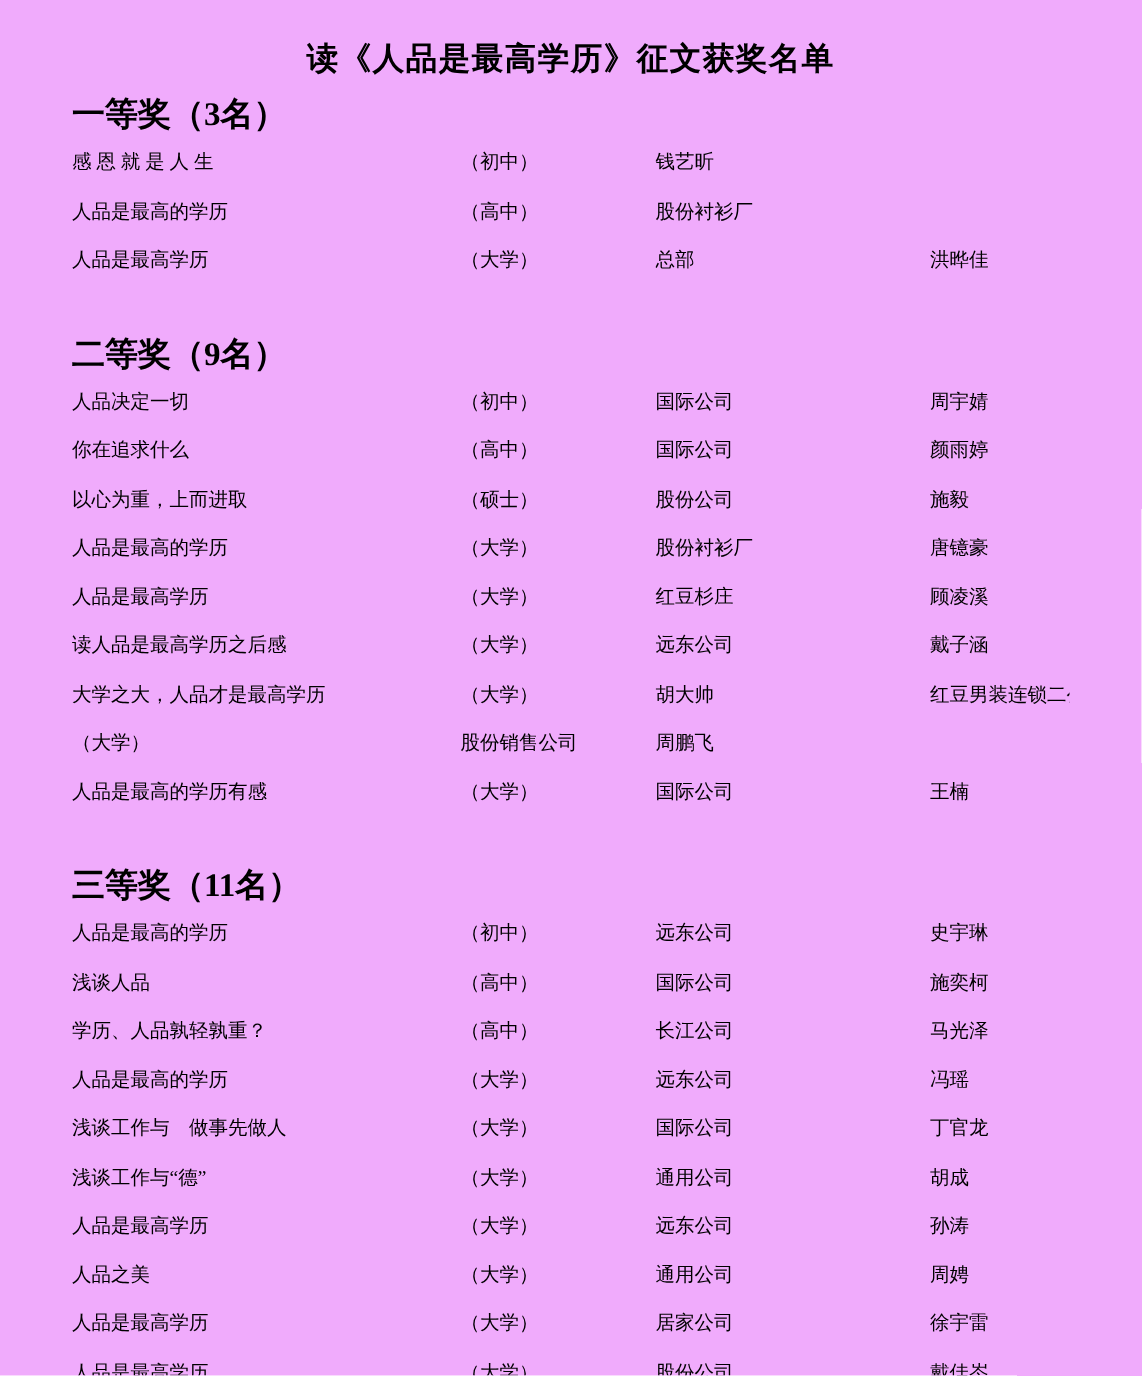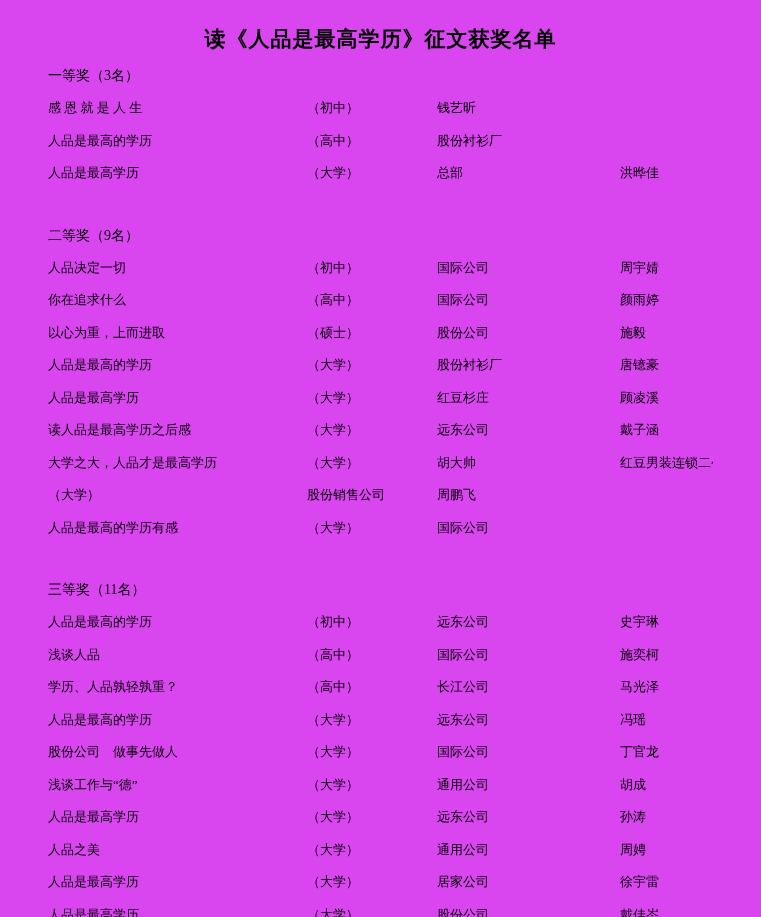--- a/index.html
+++ b/index.html
@@ -7,36 +7,36 @@
     padding: 0;
     background: #ffffff;
     color: #000000;
     font-family: "Liberation Serif", "DejaVu Serif", serif;
   }
   .page {
     width: 761px;
     height: 917px;
     box-sizing: border-box;
     padding: 22px 48px 16px 48px;
-    background: #d946ef;
+    background: #f0abfc;
     overflow: hidden;
   }
   .doc-title {
     text-align: center;
     font-weight: bold;
     font-size: 21px;
     line-height: 34px;
     margin-bottom: 4px;
     letter-spacing: 1px;
   }
   .section { margin-top: 0; }
   .section + .section { margin-top: 30px; }
   .section-header {
-    font-weight: normal;
-    font-size: 14px;
+    font-weight: bold;
+    font-size: 22px;
     line-height: 32px;
   }
   .award-row {
     display: grid;
     grid-template-columns: 259px 130px 183px 1fr;
     font-size: 13px;
     line-height: 32.5px;
     white-space: pre;
   }
   .award-row > span {
@@ -58,29 +58,29 @@
       <div class="section">
         <div class="section-header">二等奖（9名）</div>
         <div class="award-row"><span>人品决定一切</span><span>（初中）</span><span>国际公司</span><span>周宇婧</span></div>
         <div class="award-row"><span>你在追求什么</span><span>（高中）</span><span>国际公司</span><span>颜雨婷</span></div>
         <div class="award-row"><span>以心为重，上而进取</span><span>（硕士）</span><span>股份公司</span><span>施毅</span></div>
         <div class="award-row"><span>人品是最高的学历</span><span>（大学）</span><span>股份衬衫厂</span><span>唐镱豪</span></div>
         <div class="award-row"><span>人品是最高学历</span><span>（大学）</span><span>红豆杉庄</span><span>顾凌溪</span></div>
         <div class="award-row"><span>读人品是最高学历之后感</span><span>（大学）</span><span>远东公司</span><span>戴子涵</span></div>
         <div class="award-row"><span>大学之大，人品才是最高学历</span><span>（大学）</span><span>胡大帅</span><span>红豆男装连锁二公司</span></div>
         <div class="award-row"><span>（大学）</span><span>股份销售公司</span><span>周鹏飞</span></div>
-        <div class="award-row"><span>人品是最高的学历有感</span><span>（大学）</span><span>国际公司</span></div>
+        <div class="award-row"><span>人品是最高的学历有感</span><span>（大学）</span><span>国际公司</span><span>王楠</span></div>
       </div>
       <div class="section">
         <div class="section-header">三等奖（11名）</div>
         <div class="award-row"><span>人品是最高的学历</span><span>（初中）</span><span>远东公司</span><span>史宇琳</span></div>
         <div class="award-row"><span>浅谈人品</span><span>（高中）</span><span>国际公司</span><span>施奕柯</span></div>
         <div class="award-row"><span>学历、人品孰轻孰重？</span><span>（高中）</span><span>长江公司</span><span>马光泽</span></div>
         <div class="award-row"><span>人品是最高的学历</span><span>（大学）</span><span>远东公司</span><span>冯瑶</span></div>
-        <div class="award-row"><span>股份公司　做事先做人</span><span>（大学）</span><span>国际公司</span><span>丁官龙</span></div>
+        <div class="award-row"><span>浅谈工作与　做事先做人</span><span>（大学）</span><span>国际公司</span><span>丁官龙</span></div>
         <div class="award-row"><span>浅谈工作与“德”</span><span>（大学）</span><span>通用公司</span><span>胡成</span></div>
         <div class="award-row"><span>人品是最高学历</span><span>（大学）</span><span>远东公司</span><span>孙涛</span></div>
         <div class="award-row"><span>人品之美</span><span>（大学）</span><span>通用公司</span><span>周娉</span></div>
         <div class="award-row"><span>人品是最高学历</span><span>（大学）</span><span>居家公司</span><span>徐宇雷</span></div>
         <div class="award-row"><span>人品是最高学历</span><span>（大学）</span><span>股份公司</span><span>戴佳岑</span></div>
       </div>
     </div>
 </div>
 
 </body></html>

